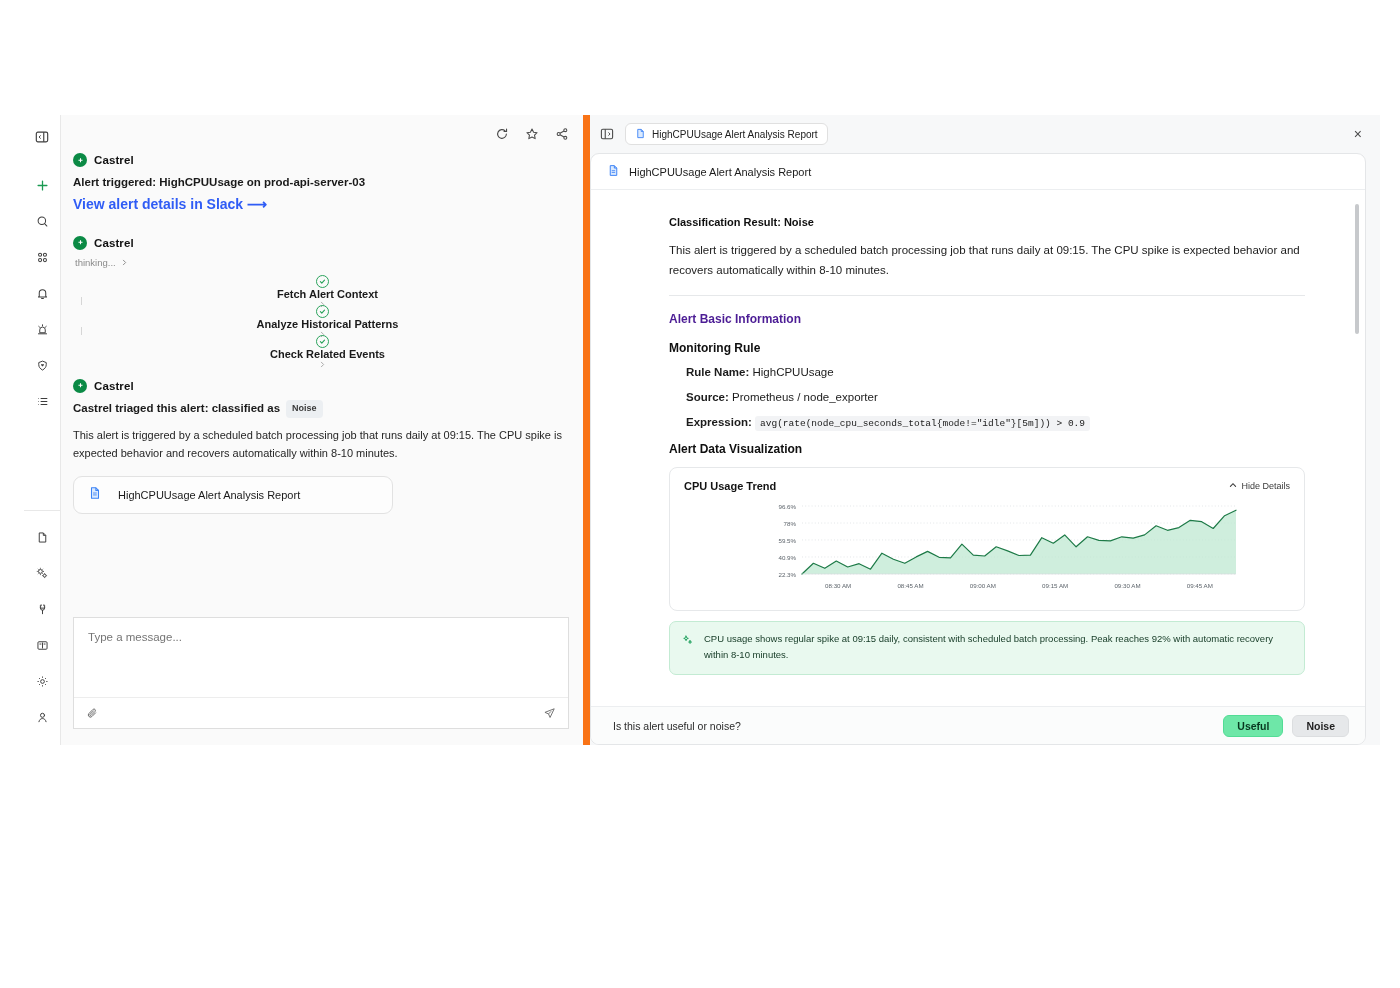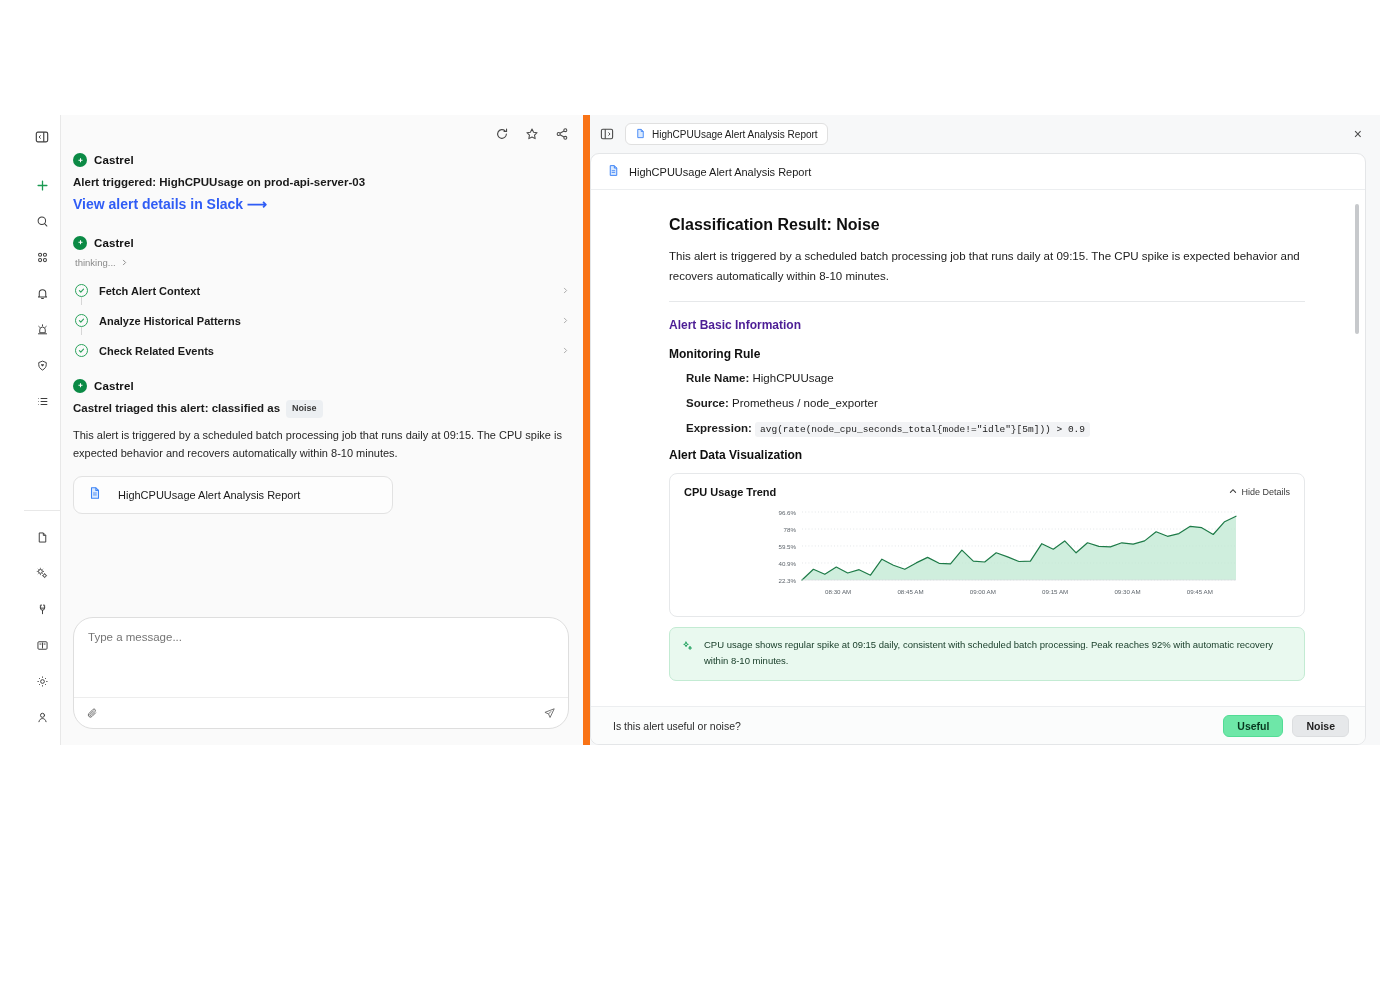--- a/index.html
+++ b/index.html
@@ -91,23 +91,24 @@
     cursor: pointer; display: inline-block; margin-bottom: 2px;
   }
   .block-gap { height: 22px; }
   .thinking {
     font-size: 9.5px; color: #8a8a8a;
     display: flex; align-items: center; gap: 5px;
     margin: 2px 0 7px 2px;
   }
   .steps { margin-left: 2px; }
   .step {
-    display: flex; align-items: flex-end;
+    display: flex; align-items: center;
     height: 22px;
     cursor: pointer;
+    flex-direction: column;
   }
   .step-check {
     width: 13px; height: 13px; flex: 0 0 13px;
     border-radius: 50%; border: 1.3px solid #2aa35c;
     display: flex; align-items: center; justify-content: center;
     color: #2aa35c;
   }
   .step-label {
     font-size: 11px; font-weight: bold; color: #1a1a1a;
     margin-left: 11px; flex: 1;
@@ -139,21 +140,21 @@
     padding: 0 14px; gap: 16px;
     cursor: pointer;
   }
   .attach-label { font-size: 11px; color: #1a1a1a; font-weight: 500; }
 
   .composer-wrap { padding: 0 14px 16px 12px; }
   .composer {
     height: 112px;
     background: #ffffff;
     border: 1px solid #dedede;
-    border-radius: 20px;
+    border-radius: 0;
     display: flex; flex-direction: column;
     overflow: hidden;
   }
   .composer-input {
     flex: 1; padding: 13px 14px;
     font-size: 11.5px; color: #8e8e8e;
     font-family: "Liberation Sans", sans-serif;
     border: none; outline: none; resize: none;
     background: transparent;
   }
@@ -214,21 +215,21 @@
     flex: 1; position: relative; overflow: hidden;
     padding: 26px 60px 0 78px;
   }
   .doc-scrollbar {
     position: absolute; right: 6px; top: 14px;
     width: 4px; height: 130px;
     background: #c7c9cc; border-radius: 3px;
     cursor: pointer;
   }
   .d-h2 {
-    font-size: 16px; font-weight: bold; color: #0f0f0f;
+    font-size: 11px; font-weight: bold; color: #0f0f0f;
     margin-bottom: 13px;
   }
   .d-p {
     font-size: 11.5px; color: #1c1c1c; line-height: 1.72;
     margin-bottom: 12px;
   }
   .d-hr { height: 1px; background: #e6e8ea; margin: 14px 0 16px; }
   .d-h1 {
     font-size: 12px; font-weight: bold; color: #4c1d95;
     margin-bottom: 15px;

